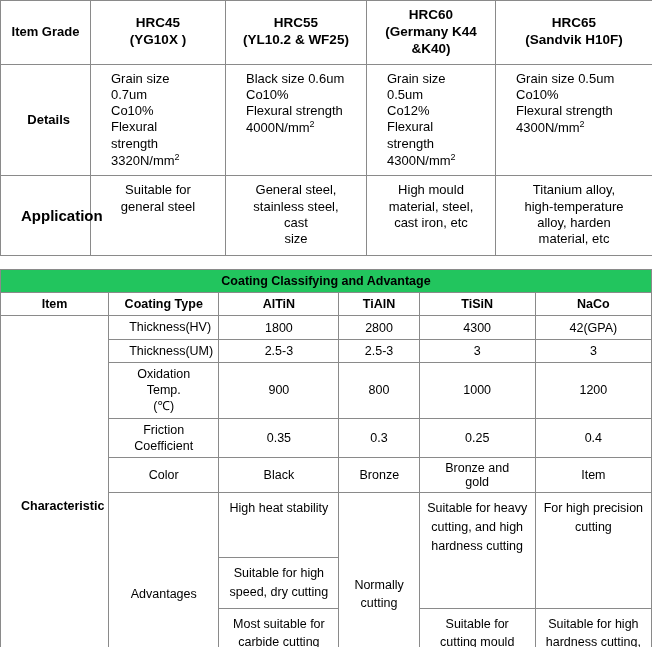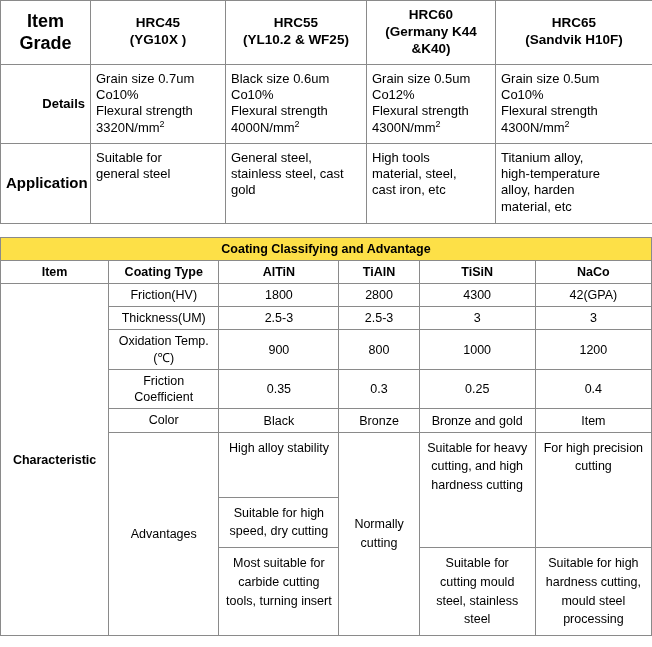--- a/index.html
+++ b/index.html
@@ -21,41 +21,41 @@
     box-sizing: border-box;
   }
 
   table {
     border-collapse: collapse;
     table-layout: fixed;
   }
   td, th {
     border: 1px solid #8a8a8a;
     vertical-align: middle;
-    padding: 3px 5px;
+    padding: 3px 20px;
     font-weight: normal;
   }
 
   
   .grade-table {
     width: 652px;
     margin: 0;
   }
   .grade-table td {
     font-size: 13px;
     line-height: 1.25;
   }
   .grade-head td {
     text-align: center;
     font-weight: bold;
     font-size: 13.5px;
     padding: 6px 4px;
   }
   .grade-head td.first {
-    font-size: 18px;
+    font-size: 13px;
   }
   .rowlabel {
     text-align: right;
     font-weight: bold;
     font-size: 14px;
   }
   .rowlabel.app {
     font-size: 15px;
   }
   .detail-cell {
@@ -64,39 +64,40 @@
     vertical-align: top;
     padding-top: 6px;
     padding-bottom: 6px;
   }
   .app-cell {
     font-size: 14px;
     line-height: 1.35;
     vertical-align: top;
     padding-top: 6px;
     padding-bottom: 8px;
+    text-align: center;
   }
   sup { font-size: 9px; vertical-align: super; }
 
   
   .gap { height: 13px; }
 
   
   .coat-table {
     width: 652px;
   }
   .coat-table td {
     font-size: 12.5px;
     text-align: center;
   }
   .coat-title {
     text-align: center;
     font-weight: bold;
     font-size: 13.5px;
-    background: #fde047;
+    background: #22c55e;
     padding: 4px;
   }
   .coat-sub td {
     font-weight: bold;
     font-size: 12.5px;
     padding: 4px;
   }
   .char-label {
     text-align: center;
     font-weight: bold;
@@ -194,24 +195,24 @@
 
     <tr>
       <td class="rowlabel app">Application</td>
       <td class="app-cell">
         <div>Suitable for</div>
         <div>general steel</div>
       </td>
       <td class="app-cell">
         <div>General steel,</div>
         <div>stainless steel, cast</div>
-        <div>gold</div>
+        <div>size</div>
       </td>
       <td class="app-cell">
-        <div>High tools</div>
+        <div>High mould</div>
         <div>material, steel,</div>
         <div>cast iron, etc</div>
       </td>
       <td class="app-cell">
         <div>Titanium alloy,</div>
         <div>high-temperature</div>
         <div>alloy, harden</div>
         <div>material, etc</div>
       </td>
     </tr>
@@ -239,21 +240,21 @@
       <td>Item</td>
       <td>Coating Type</td>
       <td>AlTiN</td>
       <td>TiAlN</td>
       <td>TiSiN</td>
       <td>NaCo</td>
     </tr>
 
     <tr>
       <td class="char-label" rowspan="9">Characteristic</td>
-      <td class="prop-name">Friction(HV)</td>
+      <td class="prop-name">Thickness(HV)</td>
       <td>1800</td>
       <td>2800</td>
       <td>4300</td>
       <td>42(GPA)</td>
     </tr>
 
     <tr>
       <td class="prop-name">Thickness(UM)</td>
       <td>2.5-3</td>
       <td>2.5-3</td>
@@ -286,21 +287,21 @@
     <tr>
       <td class="prop-name">Color</td>
       <td>Black</td>
       <td>Bronze</td>
       <td>Bronze and gold</td>
       <td>Item</td>
     </tr>
 
     <tr>
       <td class="adv-name" rowspan="4">Advantages</td>
-      <td class="adv-cell tall">High alloy stability</td>
+      <td class="adv-cell tall">High heat stability</td>
       <td class="adv-center" rowspan="4">Normally cutting</td>
       <td class="adv-cell" rowspan="2">Suitable for heavy cutting, and high hardness cutting</td>
       <td class="adv-cell" rowspan="2">For high precision cutting</td>
     </tr>
 
     <tr>
       <td class="adv-cell">Suitable for high speed, dry cutting</td>
     </tr>
 
     <tr>

